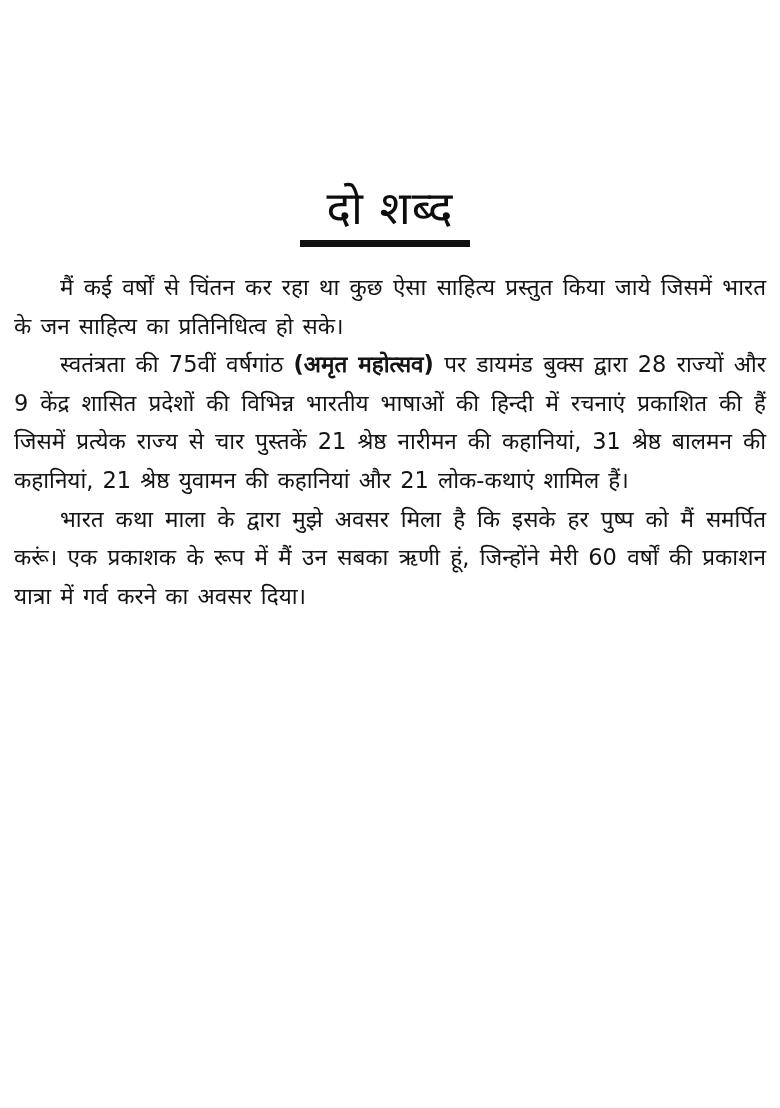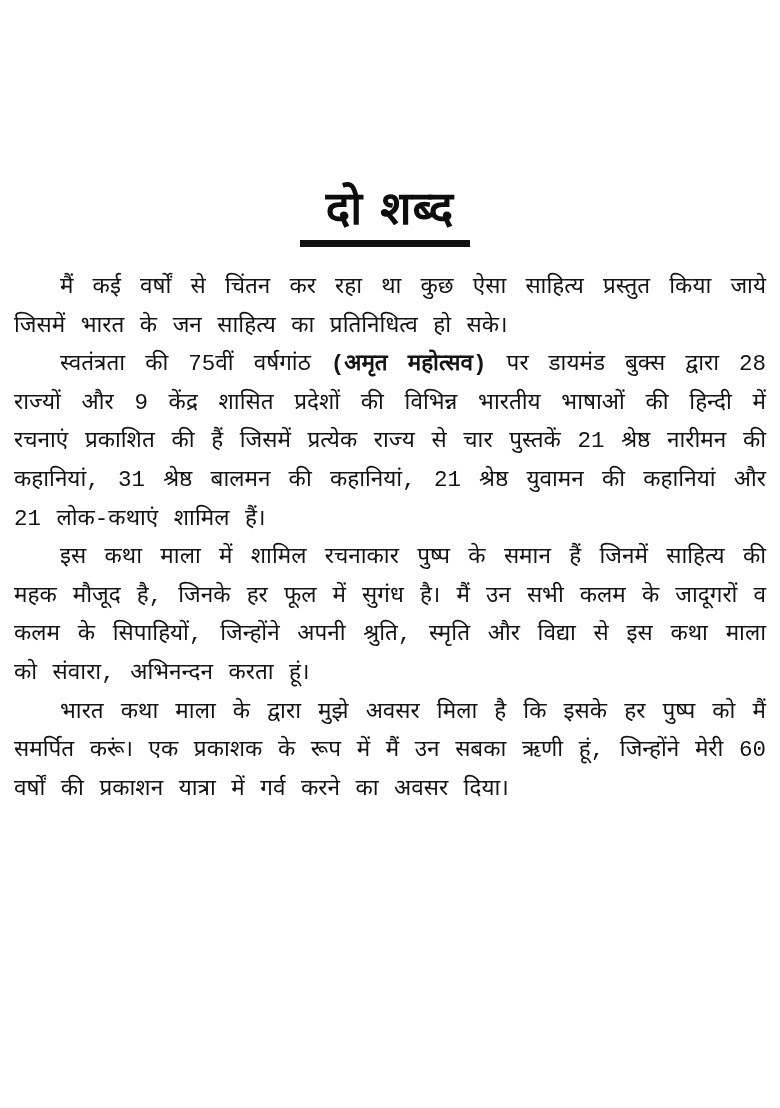--- a/index.html
+++ b/index.html
@@ -25,21 +25,21 @@
     .title-wrap {
       position: absolute;
       top: 178px;
       left: 0;
       width: 780px;
       text-align: center;
     }
     .title {
       display: inline-block;
       font-size: 46px;
-      font-weight: bold;
+      font-weight: normal;
       line-height: 60px;
       letter-spacing: 1px;
       color: #0d0d0d;
     }
     .title-rule {
       position: absolute;
       left: 300px;
       top: 240px;
       width: 170px;
       height: 7px;
@@ -52,21 +52,20 @@
       width: 752px;
     }
     .para {
       font-size: 22.5px;
       line-height: 38.6px;
       margin: 0;
       text-align: justify;
       text-align-last: left;
       text-indent: 46px;
       word-spacing: 2px;
-      font-family: Liberation Mono, monospace;
     }
     .para .bold {
       font-weight: bold;
     }
   </style>
 </head>
 <body>
 
 <div class="page">
 
@@ -76,20 +75,17 @@
   <div class="title-rule"></div>
 
   <div class="body-text">
     <p class="para">
       <span>मैं कई वर्षों से चिंतन कर रहा था कुछ ऐसा साहित्य प्रस्तुत किया जाये जिसमें भारत के जन साहित्य का प्रतिनिधित्व हो सके।</span>
     </p>
     <p class="para">
       <span>स्वतंत्रता की 75वीं वर्षगांठ </span><span class="bold">(अमृत महोत्सव)</span><span> पर डायमंड बुक्स द्वारा 28 राज्यों और 9 केंद्र शासित प्रदेशों की विभिन्न भारतीय भाषाओं की हिन्दी में रचनाएं प्रकाशित की हैं जिसमें प्रत्येक राज्य से चार पुस्तकें 21 श्रेष्ठ नारीमन की कहानियां, 31 श्रेष्ठ बालमन की कहानियां, 21 श्रेष्ठ युवामन की कहानियां और 21 लोक-कथाएं शामिल हैं।</span>
     </p>
     <p class="para">
-      <span>इस कथा माला में शामिल रचनाकार पुष्प के समान हैं जिनमें साहित्य की महक मौजूद है, जिनके हर फूल में सुगंध है। मैं उन सभी कलम के जादूगरों व कलम के सिपाहियों, जिन्होंने अपनी श्रुति, स्मृति और विद्या से इस कथा माला को संवारा, अभिनन्दन करता हूं।</span>
-    </p>
-    <p class="para">
       <span>भारत कथा माला के द्वारा मुझे अवसर मिला है कि इसके हर पुष्प को मैं समर्पित करूं। एक प्रकाशक के रूप में मैं उन सबका ऋणी हूं, जिन्होंने मेरी 60 वर्षों की प्रकाशन यात्रा में गर्व करने का अवसर दिया।</span>
     </p>
   </div>
 
 </div>
 
 </body></html>

